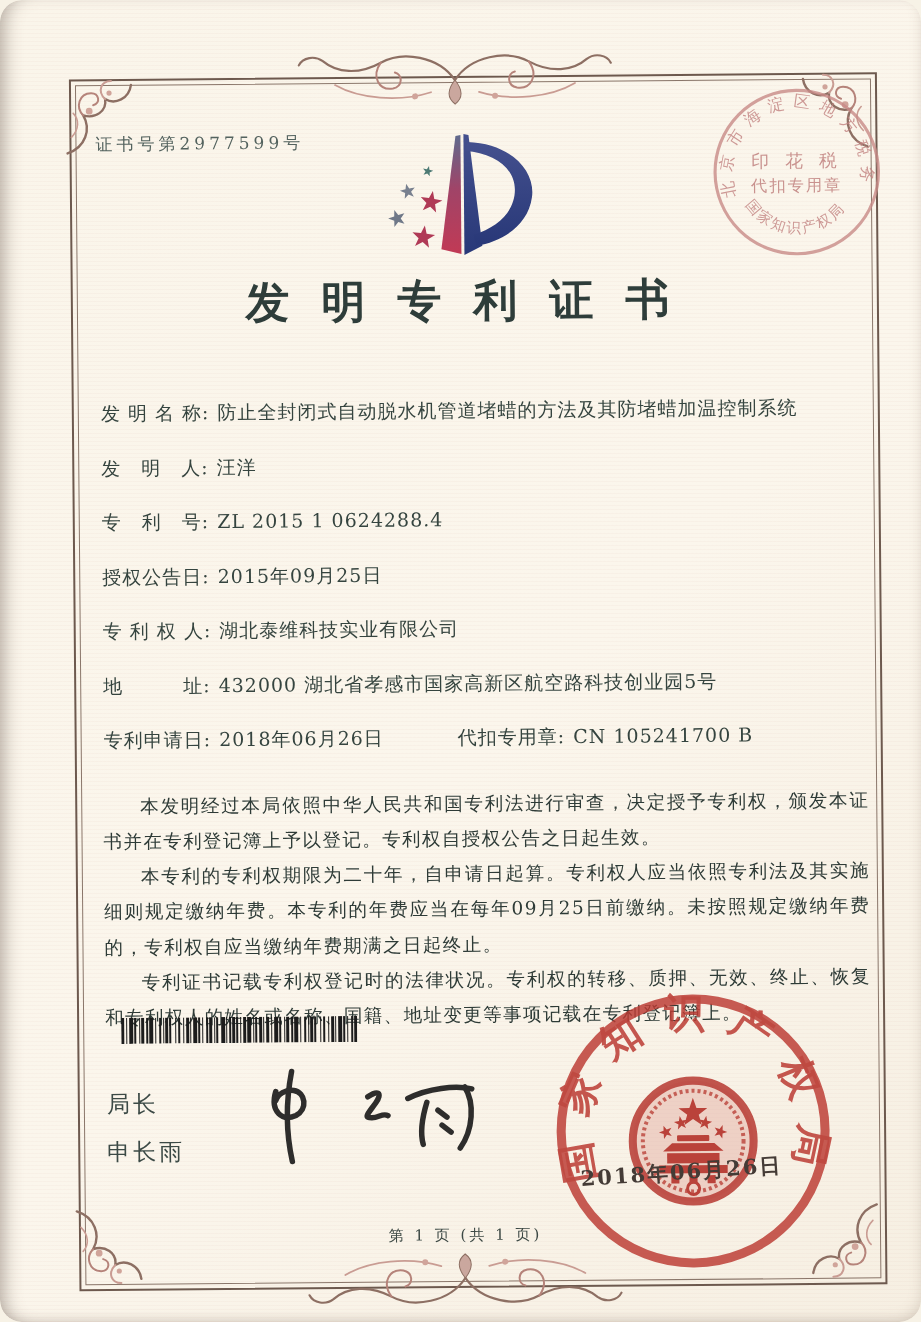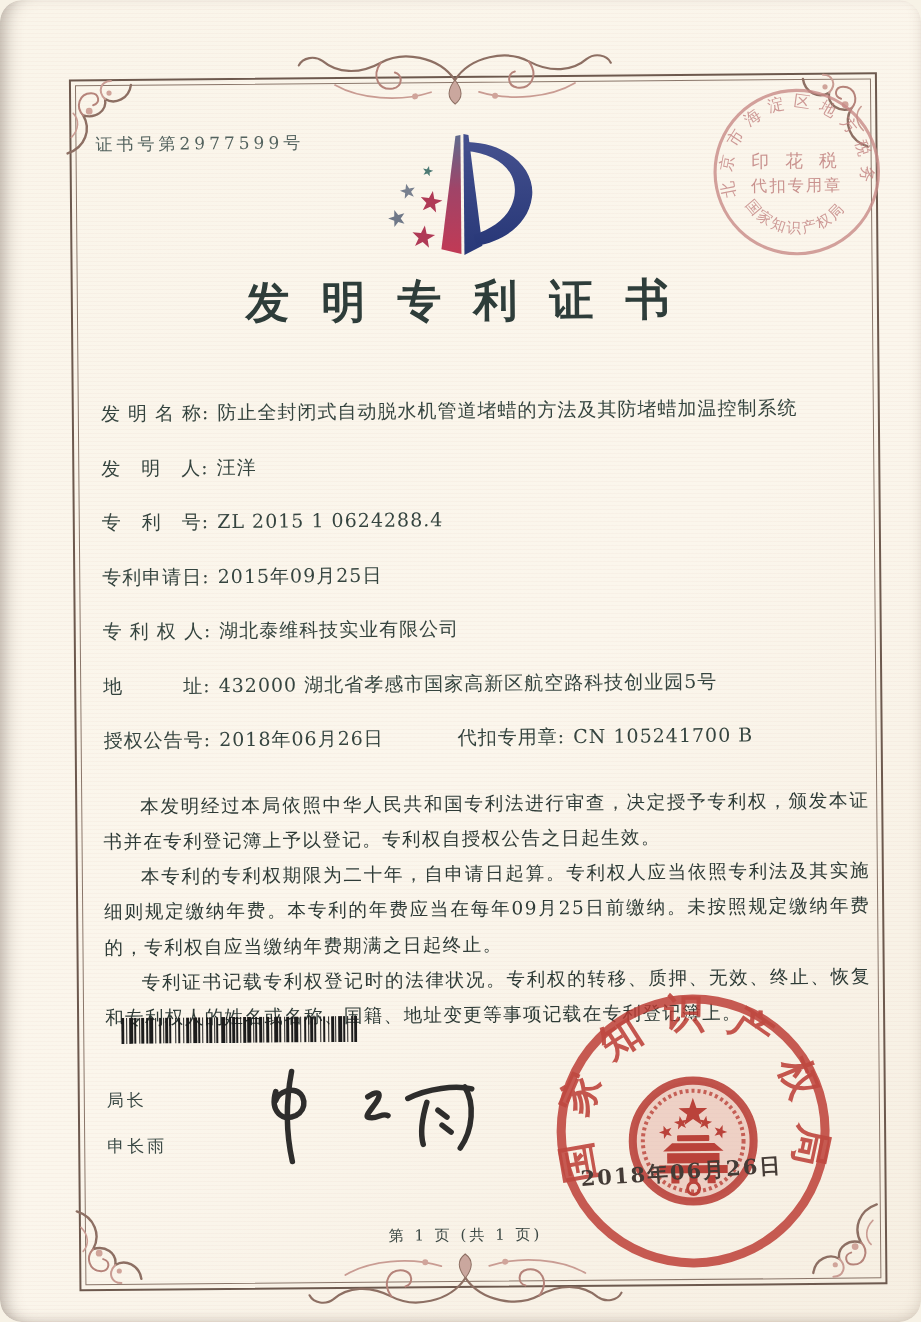--- a/index.html
+++ b/index.html
@@ -44,22 +44,22 @@
   .fvalue{margin-left:8px;}
   .grant-pair{display:flex;}
   .grant-pair .pair2{margin-left:74px;display:flex;align-items:baseline;}
   .body-text{
     position:absolute;left:102px;top:786px;width:766px;
     font-size:18.5px;line-height:1.9;letter-spacing:1.4px;color:#2e3b37;
     text-align:justify;
   }
   .body-text p{margin:0;text-indent:2em;}
   .barcode{position:absolute;left:118px;top:1015px;}
-  .director{position:absolute;left:103px;top:1086px;font-size:17px;color:#3c4a46;letter-spacing:3px;}
-  .director .line2{margin-top:23px;}
+  .director{position:absolute;left:103px;top:1086px;font-size:23px;color:#3c4a46;letter-spacing:3px;}
+  .director .line2{margin-top:17px;}
   .signature{position:absolute;left:248px;top:1058px;}
   .seal{position:absolute;left:548px;top:992px;opacity:.92;}
   .seal-date{
     position:absolute;left:552px;top:1160px;width:250px;text-align:center;
     font-size:21px;letter-spacing:2px;color:#443b36;
     transform:rotate(-3.5deg);font-weight:600;
   }
   .footer{
     position:absolute;left:0;right:0;top:1226px;text-align:center;
     font-size:15px;letter-spacing:3px;color:#3c4844;
@@ -168,33 +168,33 @@
     </div>
     <div class="frow">
       <span class="flabel">发　明　人:</span>
       <span class="fvalue">汪洋</span>
     </div>
     <div class="frow">
       <span class="flabel">专　利　号:</span>
       <span class="fvalue">ZL 2015 1 0624288.4</span>
     </div>
     <div class="frow">
-      <span class="flabel">专利申请日:</span>
+      <span class="flabel">授权公告日:</span>
       <span class="fvalue">2015年09月25日</span>
     </div>
     <div class="frow">
       <span class="flabel">专 利 权 人:</span>
       <span class="fvalue">湖北泰维科技实业有限公司</span>
     </div>
     <div class="frow">
       <span class="flabel">地　　　址:</span>
       <span class="fvalue">432000 湖北省孝感市国家高新区航空路科技创业园5号</span>
     </div>
     <div class="frow grant-pair">
-      <span class="flabel">授权公告号:</span>
+      <span class="flabel">专利申请日:</span>
       <span class="fvalue">2018年06月26日</span>
       <span class="pair2">
         <span class="flabel">代扣专用章:</span>
         <span class="fvalue">CN 105241700 B</span>
       </span>
     </div>
   </div>
 
   <div class="body-text">
     <p>本发明经过本局依照中华人民共和国专利法进行审查，决定授予专利权，颁发本证书并在专利登记簿上予以登记。专利权自授权公告之日起生效。</p>

